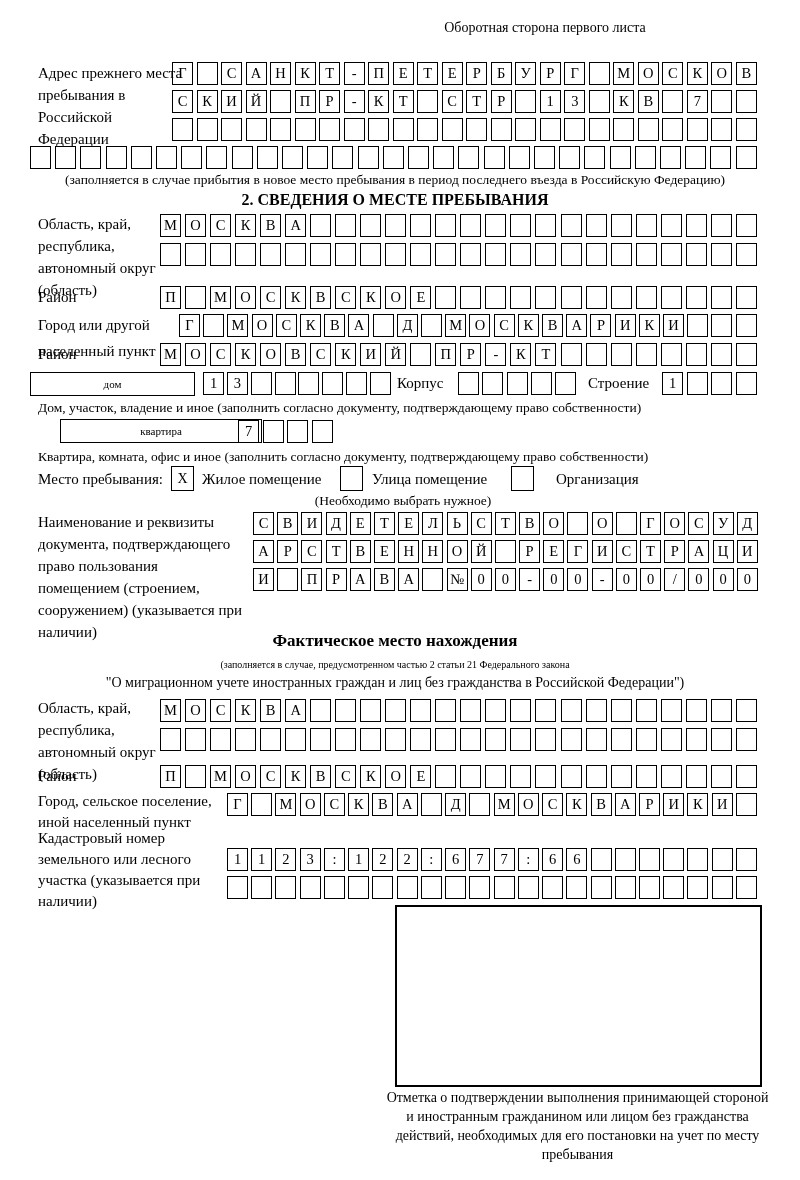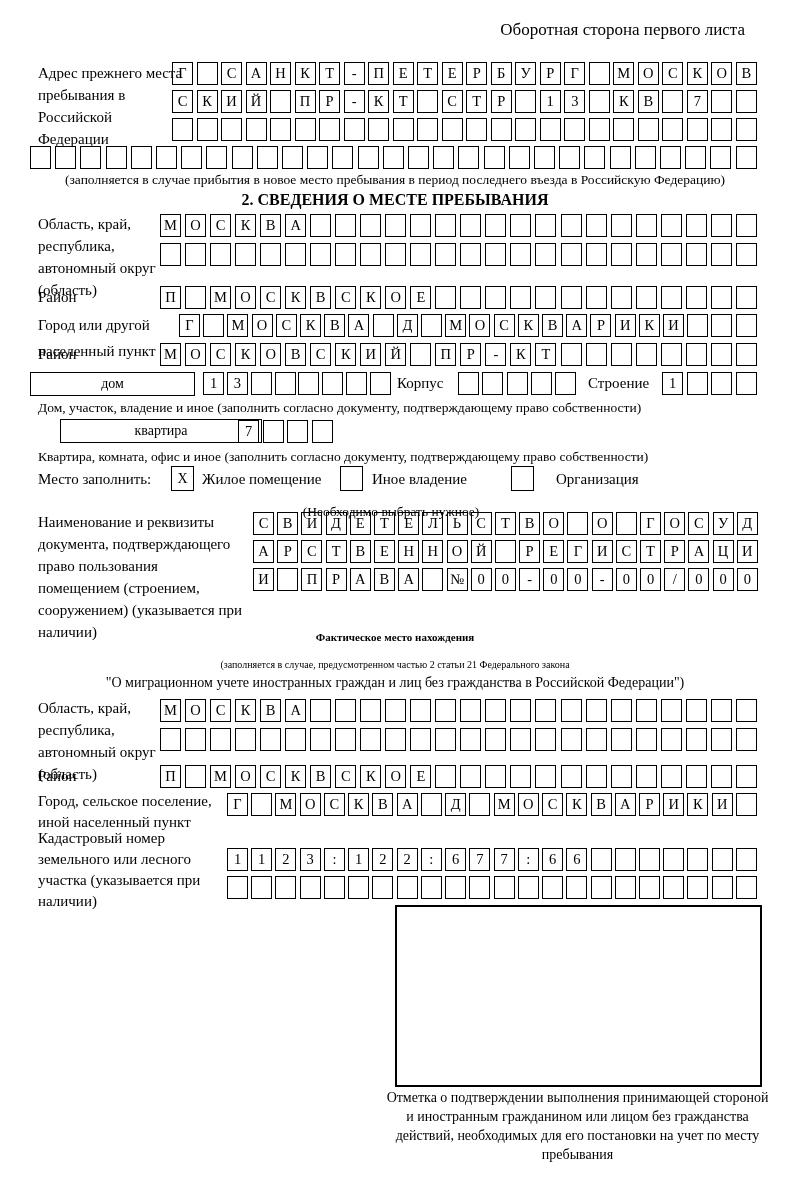--- a/index.html
+++ b/index.html
@@ -2,28 +2,28 @@
 <html><head>
 <meta charset="utf-8">
 <style>
   html,body{margin:0;padding:0;background:#fff;}
   .page{position:relative;width:800px;height:1180px;background:#ffffff;
         font-family:"Liberation Serif","DejaVu Serif",serif;color:#000;overflow:hidden;}
   .abs{position:absolute;}
   .lbl{font-size:15px;line-height:22px;color:#000;}
   .note{font-size:13.5px;line-height:16px;color:#000;}
   .title{font-size:16px;font-weight:bold;text-align:center;}
-  .right-note{font-size:17px;text-align:right;}
+  .right-note{font-size:14px;text-align:center;}
   .center{text-align:center;}
   .cells{display:flex;justify-content:space-between;}
   .cell{display:inline-flex;width:19px;height:21px;border:1.6px solid #000;
         align-items:center;justify-content:center;font-size:14.5px;flex:none;
         font-family:"Liberation Serif","DejaVu Serif",serif;}
   .wide-box{border:1.6px solid #000;height:22px;display:flex;align-items:center;
-        justify-content:center;font-size:14px;}
+        justify-content:center;font-size:11px;}
   .chk{display:inline-flex;width:21px;height:23px;border:1.6px solid #000;
         align-items:center;justify-content:center;font-size:14px;flex:none;}
   .stamp-box{border:2px solid #000;background:#fff;}
 </style>
 </head>
 <body>
 
 <div class="page">
 
   <div class="abs right-note" style="top:20px;right:55px;width:400px;">Оборотная сторона первого листа</div>
@@ -310,28 +310,28 @@
 
   <div class="abs wide-box" style="left:30px;top:419px;width:200px;margin-left:30px;">квартира</div>
   <div class="abs cells" style="left:238px;top:420px;width:95px;">
       <span class="cell">7</span>
       <span class="cell"></span>
       <span class="cell"></span>
       <span class="cell"></span>
     </div>
   <div class="abs note" style="left:38px;top:449px;width:720px;">Квартира, комната, офис и иное (заполнить согласно документу, подтверждающему право собственности)</div>
 
-  <div class="abs lbl" style="left:38px;top:468px;">Место заполнить:</div>
+  <div class="abs lbl" style="left:38px;top:468px;">Место пребывания:</div>
   <span class="abs chk" style="left:171px;top:466px;">X</span>
   <div class="abs lbl" style="left:202px;top:468px;">Жилое помещение</div>
   <span class="abs chk" style="left:340px;top:466px;"></span>
-  <div class="abs lbl" style="left:372px;top:468px;">Иное владение</div>
+  <div class="abs lbl" style="left:372px;top:468px;">Улица помещение</div>
   <span class="abs chk" style="left:511px;top:466px;"></span>
   <div class="abs lbl" style="left:556px;top:468px;">Организация</div>
-  <div class="abs note center" style="left:26px;top:493px;width:730px;margin-top:11px;">(Необходимо выбрать нужное)</div>
+  <div class="abs note center" style="left:38px;top:493px;width:730px;">(Необходимо выбрать нужное)</div>
 
   <div class="abs lbl" style="left:38px;top:511px;width:205px;line-height:22px;">Наименование и реквизиты документа, подтверждающего право пользования помещением (строением, сооружением) (указывается при наличии)</div>
   <div class="abs cells" style="left:253px;top:512px;width:505px;">
       <span class="cell">С</span>
       <span class="cell">В</span>
       <span class="cell">И</span>
       <span class="cell">Д</span>
       <span class="cell">Е</span>
       <span class="cell">Т</span>
       <span class="cell">Е</span>
@@ -390,21 +390,21 @@
       <span class="cell">0</span>
       <span class="cell">-</span>
       <span class="cell">0</span>
       <span class="cell">0</span>
       <span class="cell">/</span>
       <span class="cell">0</span>
       <span class="cell">0</span>
       <span class="cell">0</span>
     </div>
 
-  <div class="abs title" style="left:30px;top:631px;width:730px;font-size:11px;">Фактическое место нахождения</div>
+  <div class="abs title" style="left:30px;top:631px;width:730px;font-size:17px;">Фактическое место нахождения</div>
   <div class="abs note center" style="left:30px;top:657px;width:730px;font-size:10px;">(заполняется в случае, предусмотренном частью 2 статьи 21 Федерального закона</div>
   <div class="abs note center" style="left:30px;top:675px;width:730px;font-size:14px;">"О миграционном учете иностранных граждан и лиц без гражданства в Российской Федерации")</div>
 
   <div class="abs lbl" style="left:38px;top:697px;width:135px;">Область, край, республика, автономный округ (область)</div>
   <div class="abs cells" style="left:160px;top:699px;width:597px;">
       <span class="cell">М</span>
       <span class="cell">О</span>
       <span class="cell">С</span>
       <span class="cell">К</span>
       <span class="cell">В</span>

